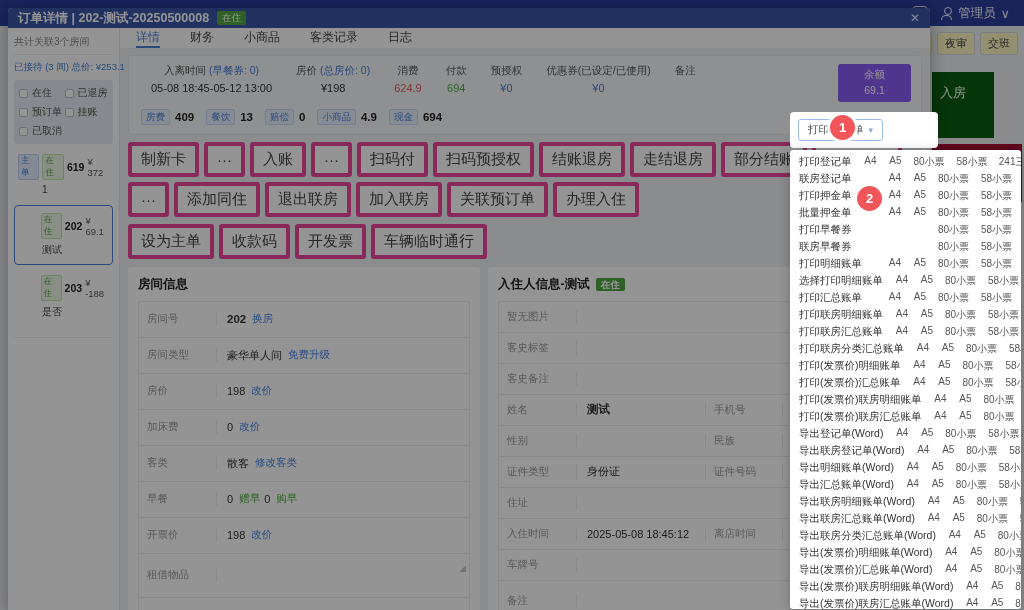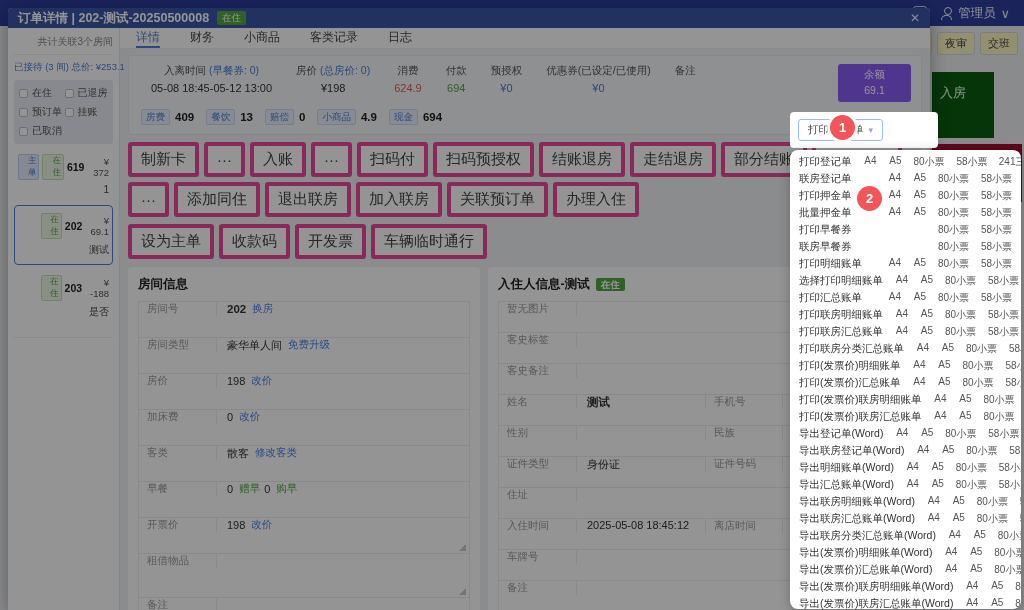--- a/index.html
+++ b/index.html
@@ -22,21 +22,21 @@
 
   
   .modal { position:absolute; left:8px; top:8px; width:922px; height:602px; background:#eef1f5; border-radius:4px 4px 0 0; overflow:hidden; box-shadow:0 4px 18px rgba(0,0,0,.35); }
   .modal-header { height:20px; background:#3a57a8; color:#fff; display:flex; align-items:center; padding:0 10px; font-size:12.5px; gap:8px; }
   .m-title { font-weight:bold; }
   .badge-green { background:#52a843; color:#fff; font-size:9.5px; padding:1px 5px; border-radius:2px; line-height:1.2; }
   .m-close { margin-left:auto; font-size:12px; color:#e8ecff; cursor:pointer; }
   .modal-body { display:flex; height:582px; }
 
   
-  .sidebar { width:112px; background:#fff; border-right:1px solid #e3e5e9; padding:7px 6px; flex:none;text-align:right; }
+  .sidebar { width:112px; background:#fff; border-right:1px solid #e3e5e9; padding:7px 6px; flex:none; }
   .sb-total { font-size:10px; color:#888; padding-bottom:5px; border-bottom:1px solid #eee; }
   .sb-select { display:flex; align-items:center; gap:2px; font-size:9.5px; color:#4a7fd4; padding:6px 0; white-space:nowrap; }
   .sb-caret { color:#9aa3b2; font-size:9px; margin-left:auto; }
   .filter-box { background:#e9edf4; border-radius:3px; padding:6px 5px; display:grid; grid-template-columns:1fr 1fr; gap:5px 2px; }
   .chk { display:flex; align-items:center; gap:4px; font-size:10px; color:#555; white-space:nowrap; }
   .chk .box { width:9px; height:9px; border:1px solid #b9c0cc; background:#fff; border-radius:2px; flex:none; }
   .room-item { padding:7px 3px; border:1px solid transparent; border-radius:4px; margin-top:2px; }
   .room-item.sel { border-color:#4a7fd4; background:#fff; }
   .ri-line1 { display:flex; align-items:center; gap:3px; }
   .tag-main { background:#e3ecff; color:#4a7fd4; border:1px solid #bdcff3; font-size:8.5px; padding:0 2px; border-radius:2px; }
@@ -72,36 +72,36 @@
   .toolbar { display:flex; flex-wrap:wrap; gap:5px; margin-top:7px; }
   .tb-btn { background:#fff; border:4px solid #ec4899; border-radius:3px; font-size:15px; color:#444; padding:4px 9px; white-space:nowrap; }
 
   .cols { display:flex; gap:8px; align-items:flex-start; margin-top:8px; }
   .col-left { width:352px; flex:none; }
   .col-right { flex:1; }
   .card { background:#fff; border-radius:3px; padding:9px 10px; margin-bottom:8px; }
   .card-head { display:flex; align-items:center; justify-content:space-between; }
   .card-title { font-weight:bold; font-size:12.5px; color:#222; display:flex; align-items:center; gap:6px; }
   .itable { border:1px solid #ececec; margin-top:8px; }
-  .irow { display:flex; border-bottom:1px solid #ececec; min-height:36px; align-items:flex-start; }
+  .irow { display:flex; border-bottom:1px solid #ececec; min-height:36px; align-items:center; }
   .irow:last-child { border-bottom:none; }
   .irow.h31 { min-height:31px; }
   .ilabel { width:78px; flex:none; padding:0 8px; color:#999; font-size:10.5px; border-right:1px solid #ececec; display:flex; align-items:center; }
   .ivalue { flex:1; padding:0 10px; font-size:11px; color:#333; display:flex; align-items:center; position:relative; }
   .ivalue .strong { font-weight:bold; font-size:11.5px; }
   .lnk { color:#4a86e8; margin-left:6px; font-size:10.5px; }
   .lnk-g { color:#52a843; margin-left:6px; font-size:10.5px; }
   .resize-h:after { content:""; position:absolute; right:3px; bottom:3px; width:0; height:0; border-bottom:7px solid #c9c9c9; border-left:7px solid transparent; }
 
   
   .overlay { position:absolute; inset:0; background:rgba(0,0,0,.42); z-index:50; }
   .spot-trigger { position:absolute; left:790px; top:112px; width:148px; height:36px; background:#fff; border-radius:4px; z-index:60; display:flex; align-items:center; padding-left:8px; }
   .trigger-btn { border:1px solid #9cbdf0; background:#fff; color:#444; font-size:10.5px; padding:3px 9px; border-radius:3px; display:flex; align-items:center; gap:5px; }
   .trig-caret { color:#8fa8d8; font-size:9px; }
-  .print-panel { position:absolute; left:790px; top:150px; width:231px; height:459px; background:#fff; border-radius:8px; box-shadow:0 2px 12px rgba(0,0,0,.25); padding:3px 9px; z-index:60; overflow:hidden; }
+  .print-panel { position:absolute; left:790px; top:150px; width:231px; height:459px; background:#fff; border-radius:3px; box-shadow:0 2px 12px rgba(0,0,0,.25); padding:3px 9px; z-index:60; overflow:hidden; }
   .p-row { display:flex; align-items:center; height:17px; }
   .p-label { flex:1; font-size:10.5px; color:#333; white-space:nowrap; }
   .p-opts { display:flex; }
   .opt { font-size:10px; color:#555; text-align:right; white-space:nowrap; }
   .oA4,.oA5 { width:25px; }
   .o80,.o58 { width:43px; }
   .o241 { width:58px; }
   .circle { position:absolute; width:25px; height:25px; border-radius:50%; background:#f2565a; color:#fff; display:flex; align-items:center; justify-content:center; font-size:13px; font-weight:bold; z-index:61; box-shadow:0 0 0 3px rgba(255,255,255,.85); }
   .c1 { left:830px; top:115px; }
   .c2 { left:857px; top:186px; }

